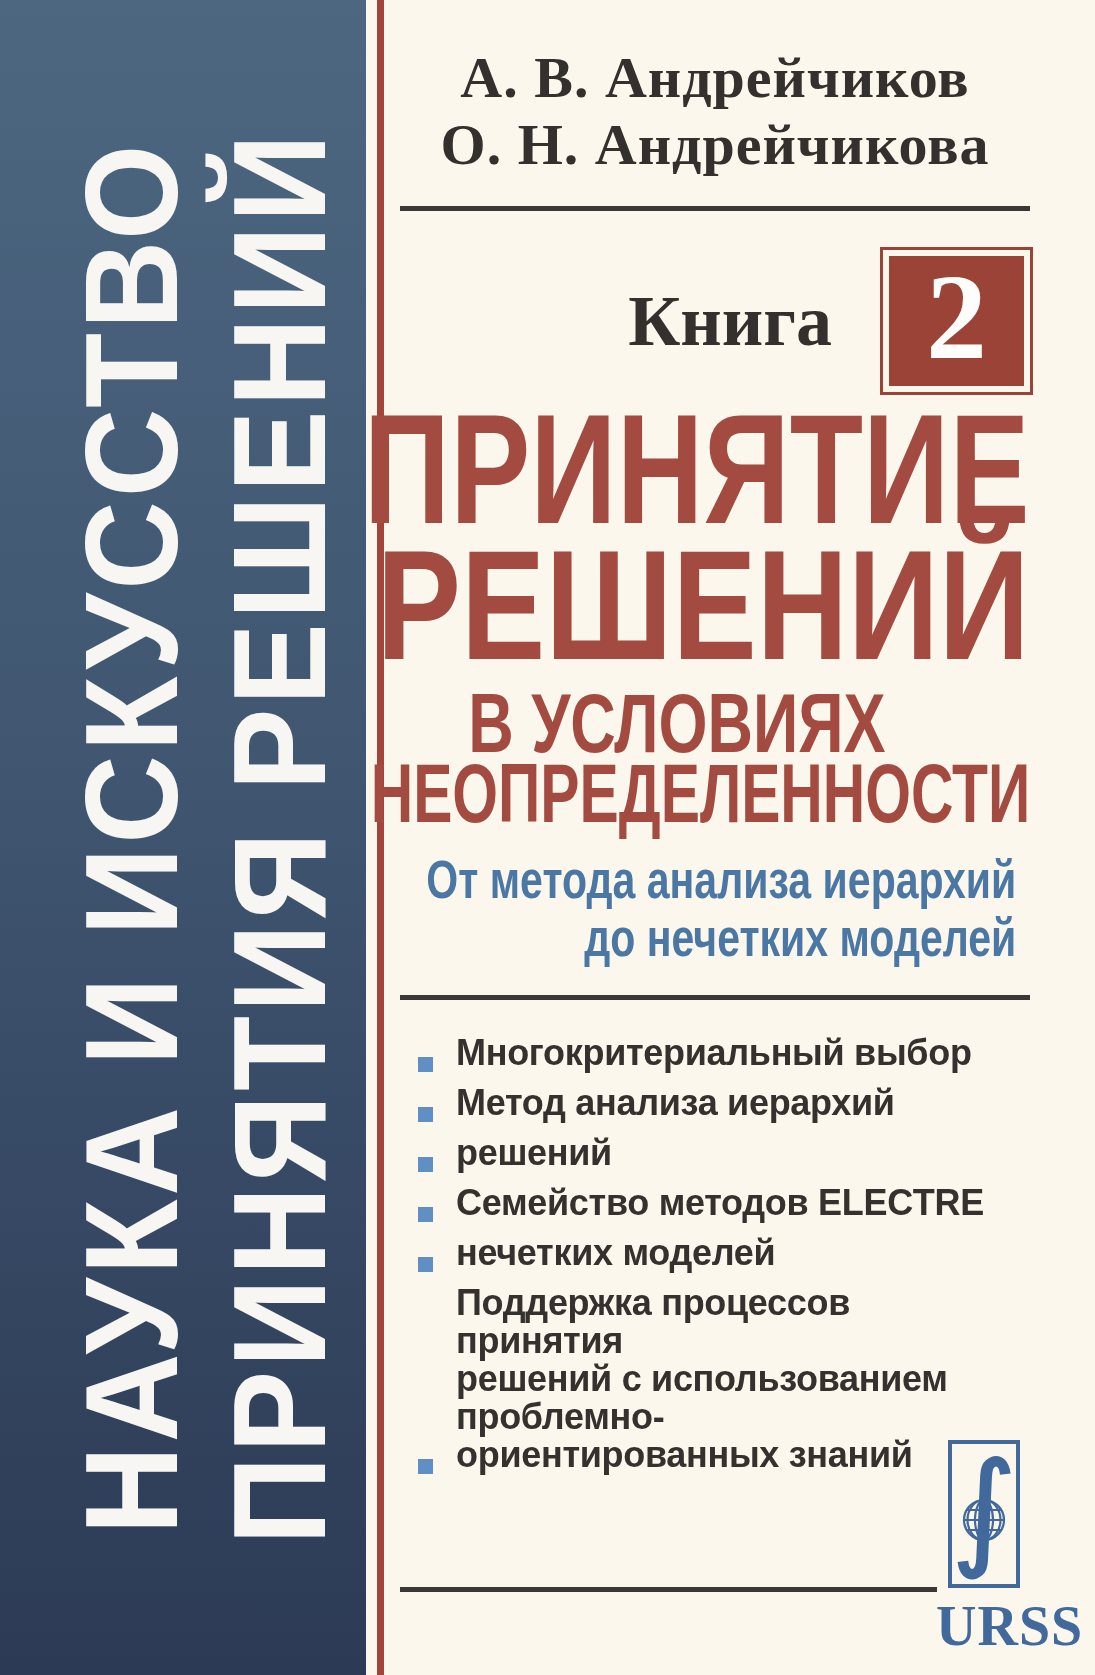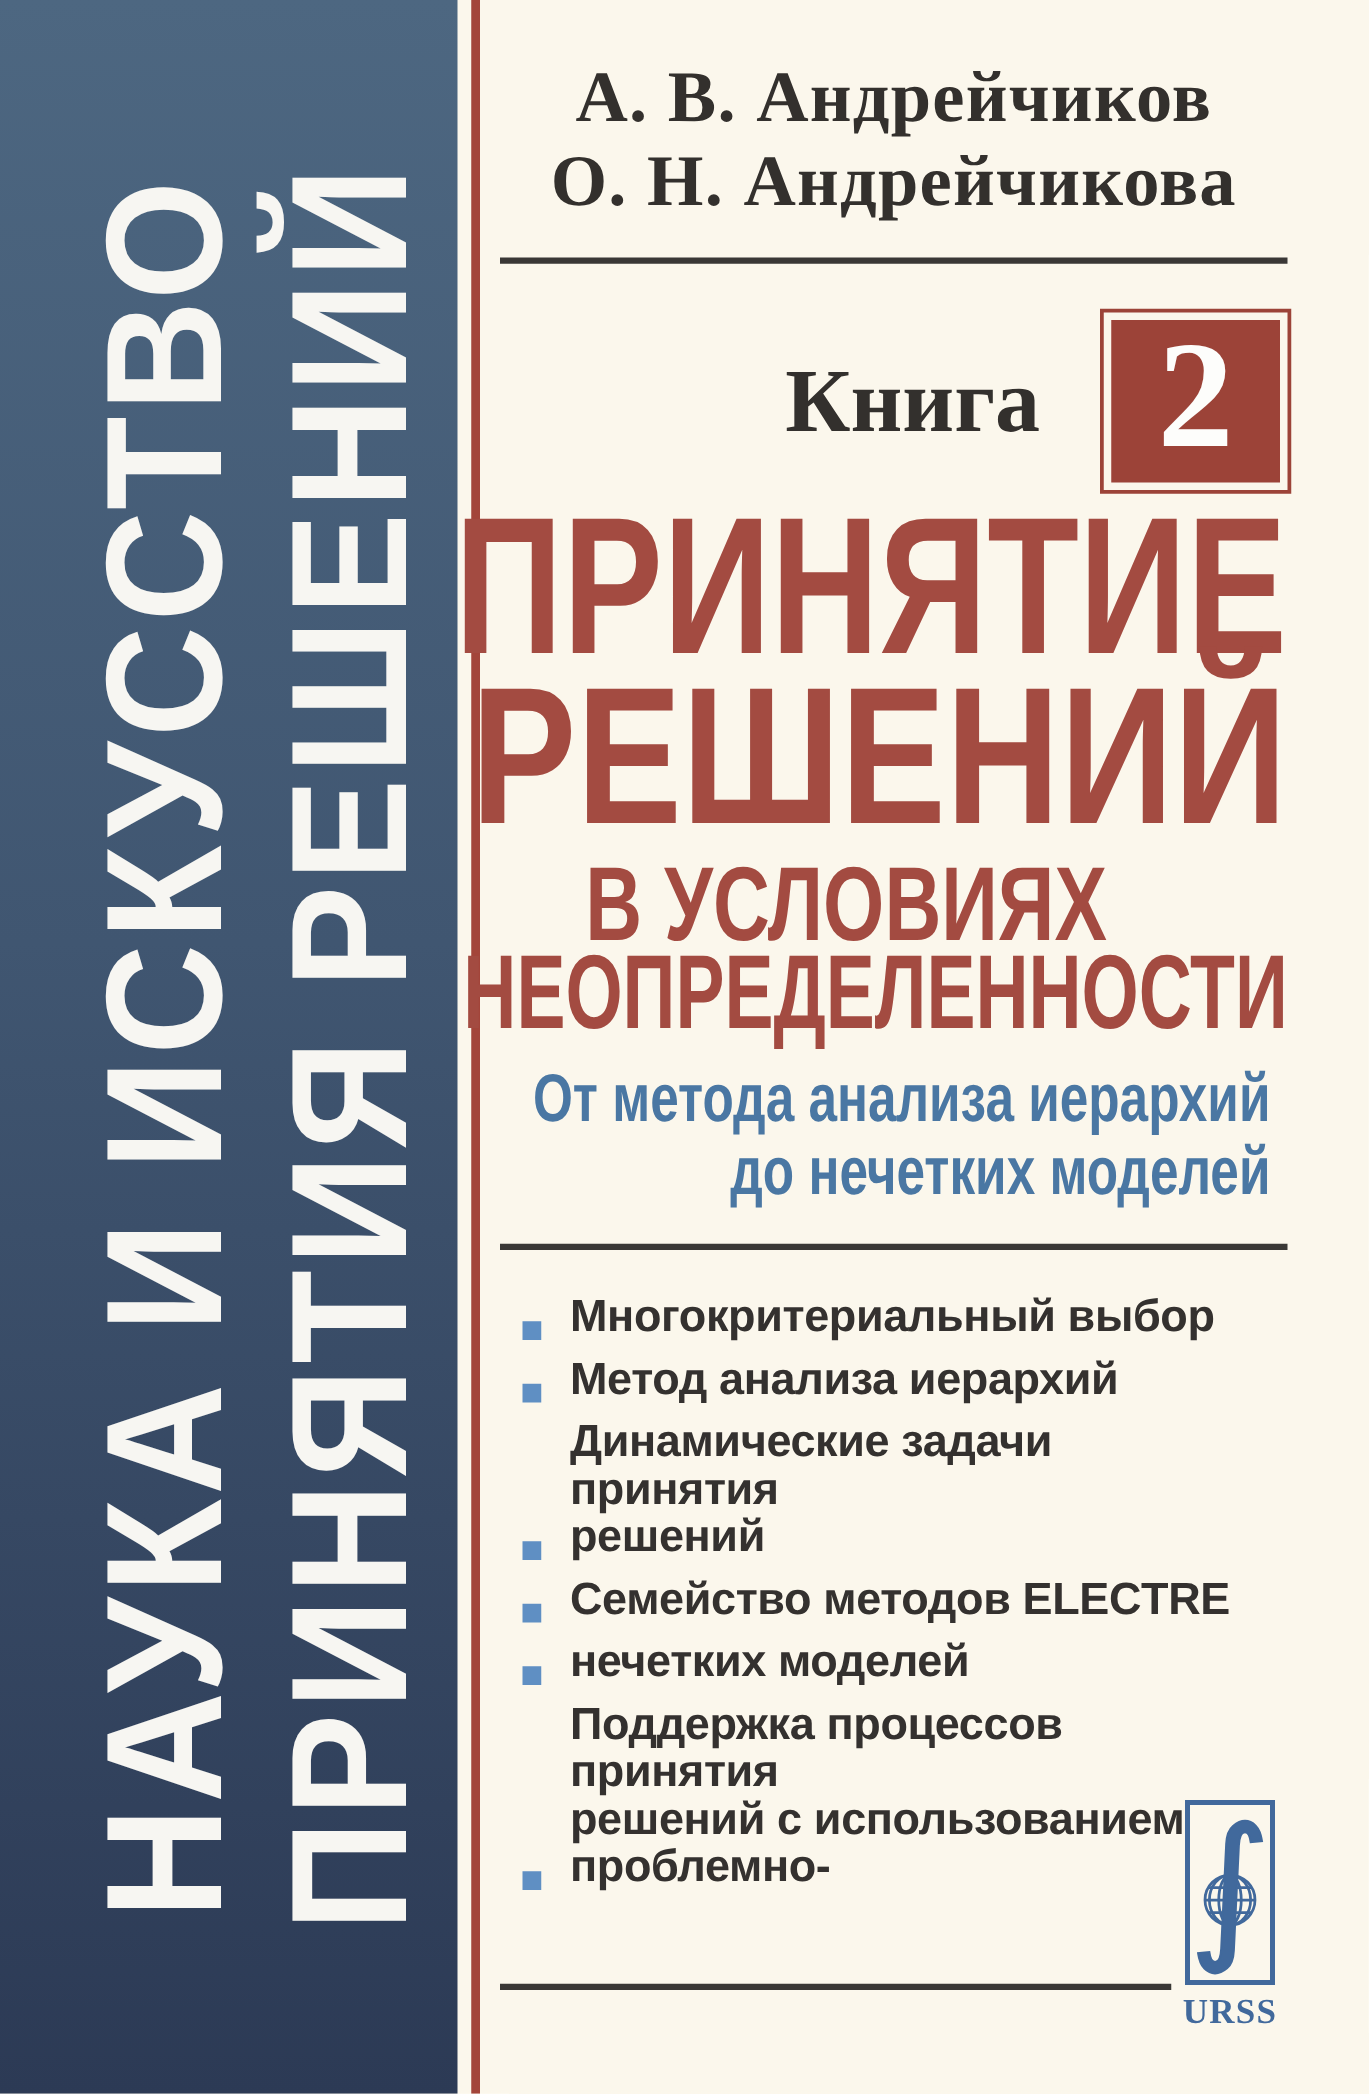--- a/index.html
+++ b/index.html
@@ -78,21 +78,21 @@
   .topics{position:absolute; top:1034px; left:18px; width:600px;}
   .topic{display:flex; align-items:flex-end; margin-bottom:12px;}
   .topic-bullet{flex:none; width:15px; height:15px; background:var(--bullet-blue); margin-top:9px; margin-right:23px;}
   .topic-text{font-weight:bold; color:#34312f; font-size:36px; line-height:38px; letter-spacing:-0.3px;}
   .topic-text span{display:block;}
   
   .logo{position:absolute; top:1440px; left:548px; width:72px; height:148px;}
   .publisher-name{
     position:absolute; top:1594px; left:536px; width:96px; text-align:center;
     font-family:"Liberation Serif", serif; font-weight:bold; color:var(--logo-blue);
-    font-size:28px; letter-spacing:1px;
+    font-size:56px; letter-spacing:1px;
   }
 </style>
 </head>
 <body>
 
 <div class="cover">
 
   <div class="spine">
     <div class="spine-rotator">
       <div class="spine-line">НАУКА И ИСКУССТВО</div>
@@ -145,21 +145,20 @@
       <div class="topic">
         <div class="topic-bullet"></div>
         <div class="topic-text">
           <span>Метод анализа иерархий</span>
         </div>
       </div>
 
       <div class="topic">
         <div class="topic-bullet"></div>
         <div class="topic-text">
-          <span>Динамические задачи принятия</span>
           <span>решений</span>
         </div>
       </div>
 
       <div class="topic">
         <div class="topic-bullet"></div>
         <div class="topic-text">
           <span>Семейство методов ELECTRE</span>
         </div>
       </div>
@@ -170,20 +169,21 @@
           <span>нечетких моделей</span>
         </div>
       </div>
 
       <div class="topic">
         <div class="topic-bullet"></div>
         <div class="topic-text">
           <span>Поддержка процессов принятия</span>
           <span>решений с использованием</span>
           <span>проблемно-</span>
+          <span>ориентированных знаний</span>
         </div>
       </div>
 
     </div>
 
     <div class="rule rule-bottom"></div>
 
     <div class="logo">
       <svg width="72" height="148" viewBox="0 0 72 148" xmlns="http://www.w3.org/2000/svg">
         <rect x="2" y="2" width="68" height="144" fill="none" stroke="#41699c" stroke-width="4"></rect>

